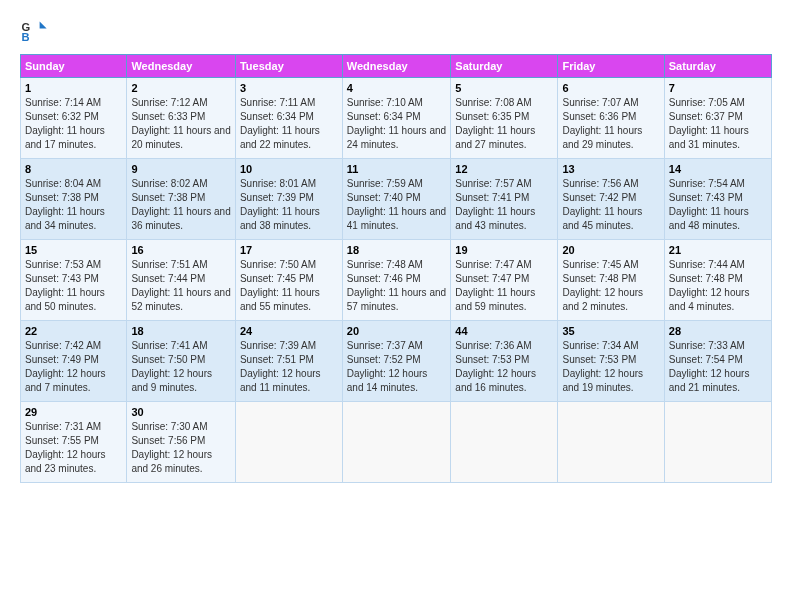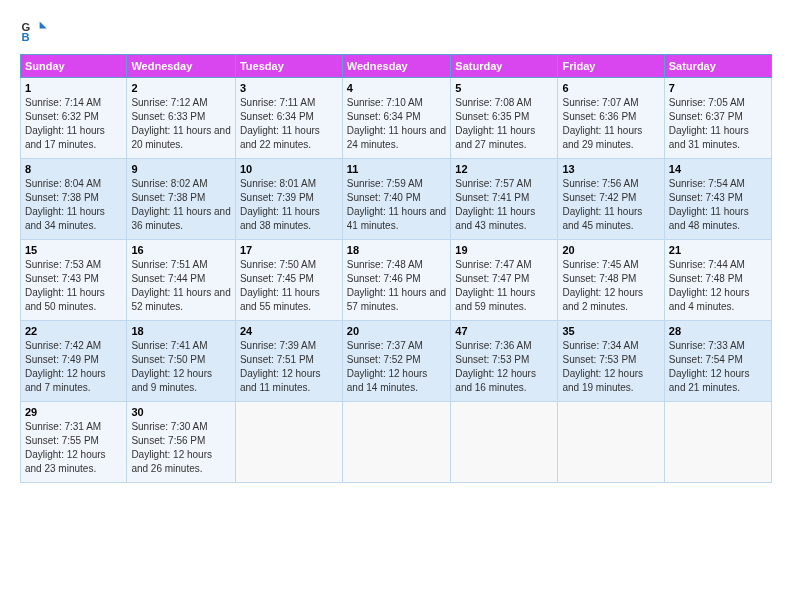--- a/index.html
+++ b/index.html
@@ -228,21 +228,21 @@
           </td>
           <td>
             <span class="day-num">24</span>
 <div class="day-info">Sunrise: 7:39 AM<br>Sunset: 7:51 PM<br>Daylight: 12 hours and 11 minutes.</div>
           </td>
           <td>
             <span class="day-num">20</span>
 <div class="day-info">Sunrise: 7:37 AM<br>Sunset: 7:52 PM<br>Daylight: 12 hours and 14 minutes.</div>
           </td>
           <td>
-            <span class="day-num">47</span>
+            <span class="day-num">44</span>
 <div class="day-info">Sunrise: 7:36 AM<br>Sunset: 7:53 PM<br>Daylight: 12 hours and 16 minutes.</div>
           </td>
           <td>
             <span class="day-num">35</span>
 <div class="day-info">Sunrise: 7:34 AM<br>Sunset: 7:53 PM<br>Daylight: 12 hours and 19 minutes.</div>
           </td>
           <td>
             <span class="day-num">28</span>
 <div class="day-info">Sunrise: 7:33 AM<br>Sunset: 7:54 PM<br>Daylight: 12 hours and 21 minutes.</div>
           </td>

